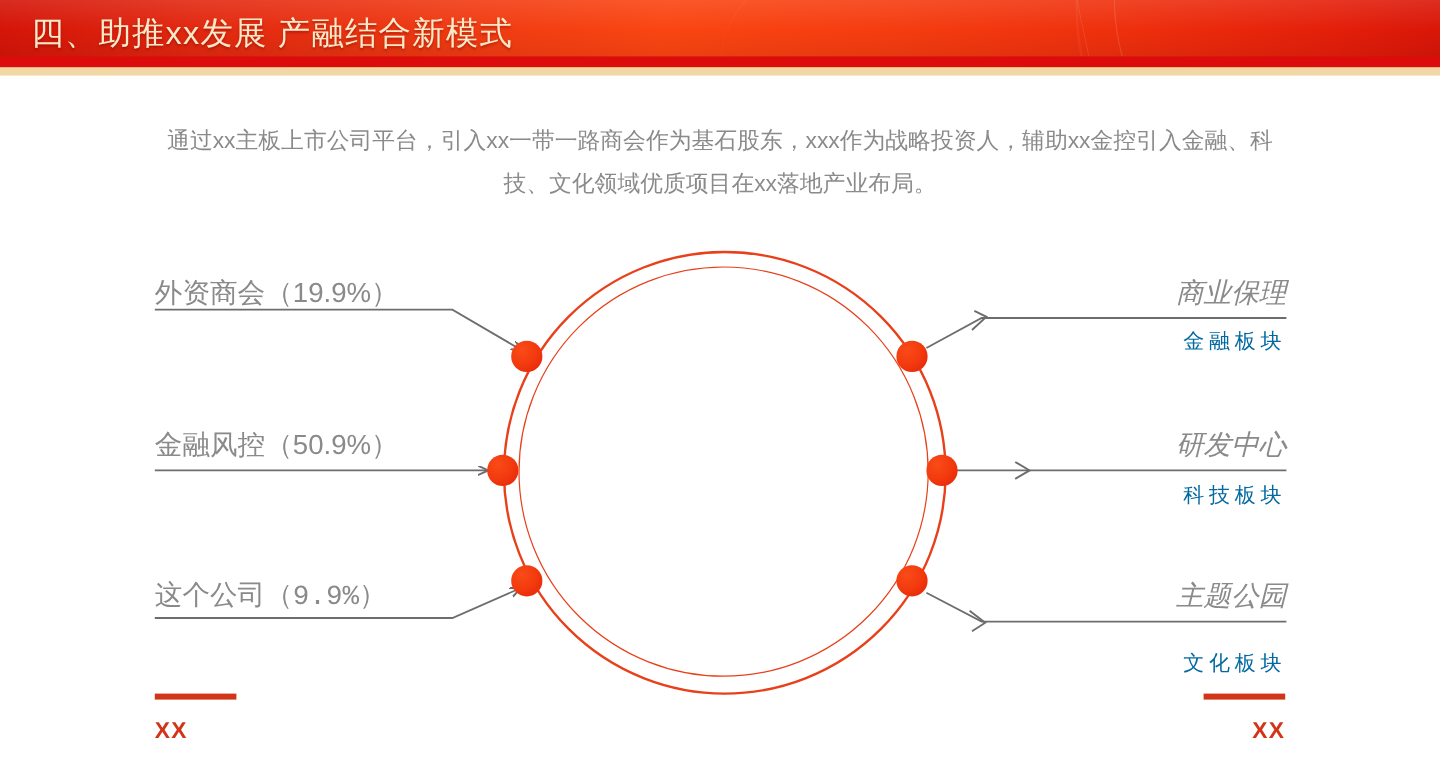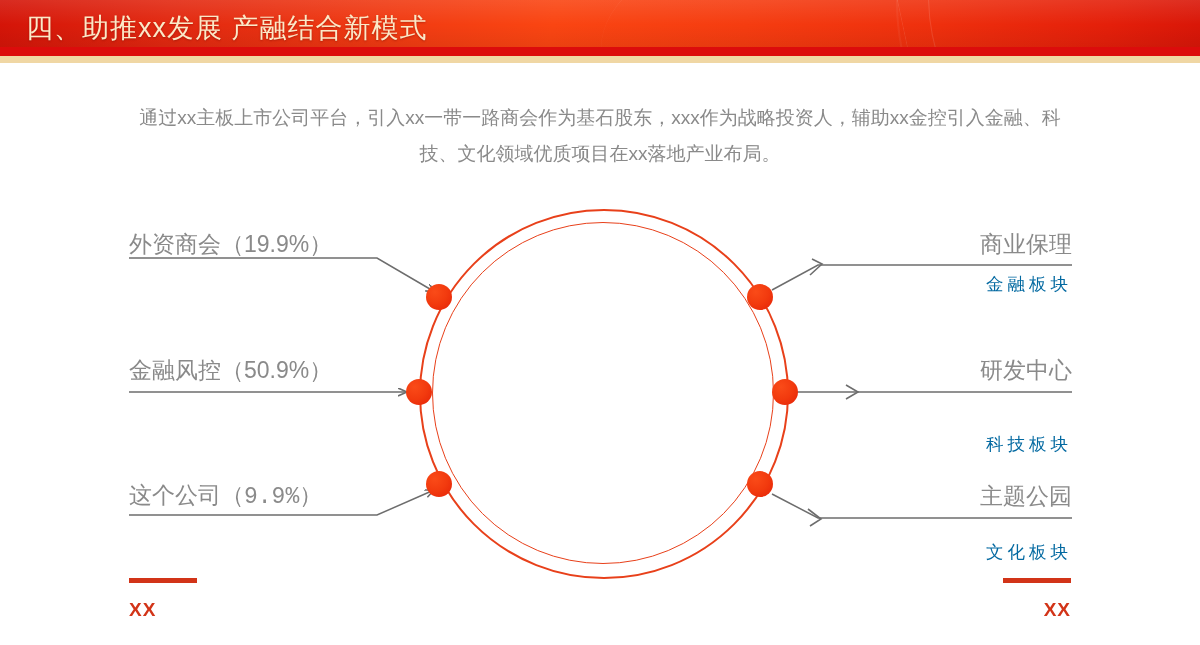--- a/index.html
+++ b/index.html
@@ -147,21 +147,21 @@
   }
 
   
   .side-label {
     position: absolute;
     font-size: 23px;
     color: #8a8a8a;
     white-space: nowrap;
   }
   .left-label { left: 129px; text-align: left; }
-  .right-label { right: 128px; text-align: right; }
+  .right-label { right: 128px; text-align: right; font-style: italic; }
   .sector-label {
     position: absolute;
     font-size: 17.5px;
     color: #0369a1;
     white-space: nowrap;
     right: 128px;
     text-align: right;
     letter-spacing: 4px;
   }
 
@@ -248,21 +248,21 @@
   <div class="node-dot" style="left:747px; top:471px;"></div>
 
   <div class="side-label left-label" style="top:229px;">外资商会（19.9%）</div>
   <div class="side-label left-label" style="top:355px;">金融风控（50.9%）</div>
   <div class="side-label left-label" style="top:480px;font-family:Liberation Mono, monospace;">这个公司（9.9%）</div>
 
   <div class="side-label right-label" style="top:229px;">商业保理</div>
   <div class="sector-label" style="top:272px;">金融板块</div>
 
   <div class="side-label right-label" style="top:355px;">研发中心</div>
-  <div class="sector-label" style="top:400px;margin-top:32px;">科技板块</div>
+  <div class="sector-label" style="top:400px;">科技板块</div>
 
   <div class="side-label right-label" style="top:481px;">主题公园</div>
   <div class="sector-label" style="top:540px;text-align:right;">文化板块</div>
 </div>
 
 <div class="footer-mark footer-left">
   <div class="footer-bar"></div>
   <div class="footer-text">XX</div>
 </div>
 <div class="footer-mark footer-right">

